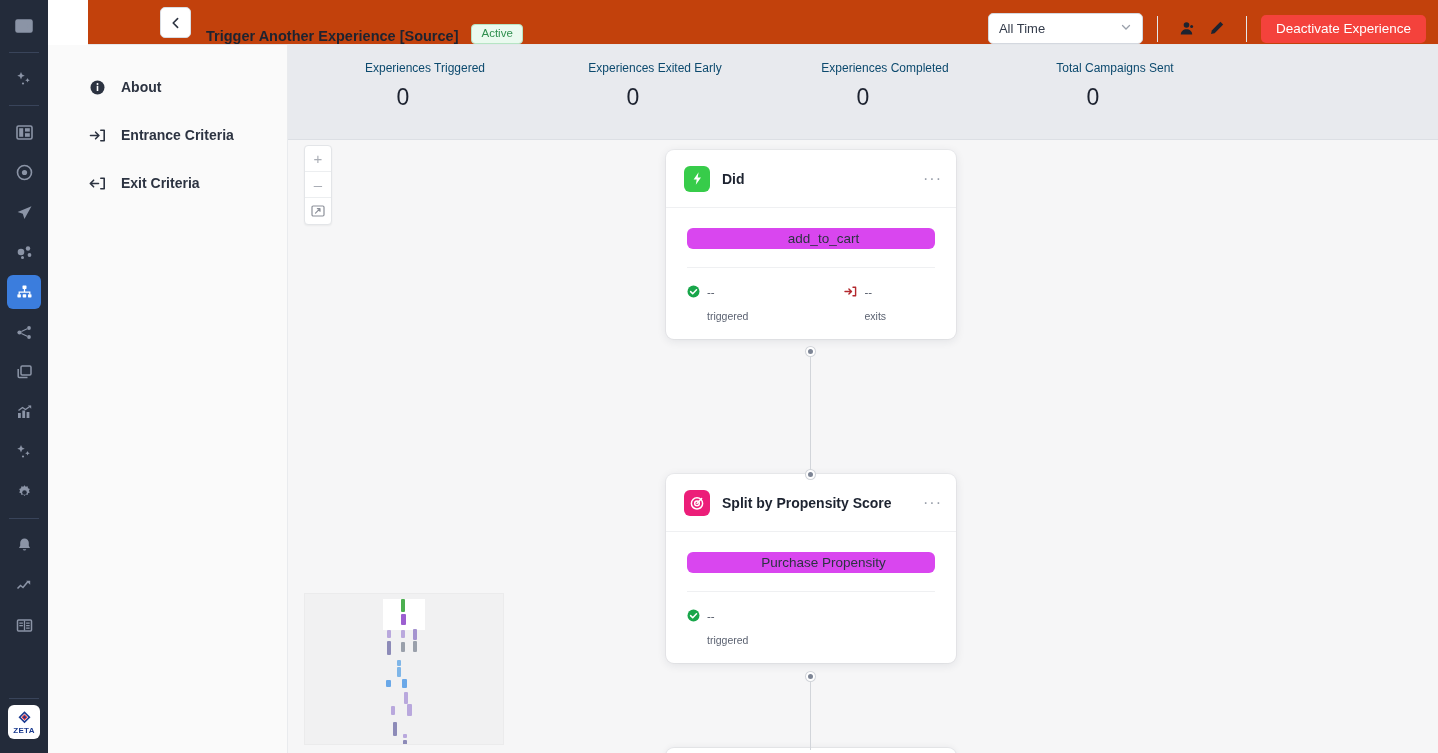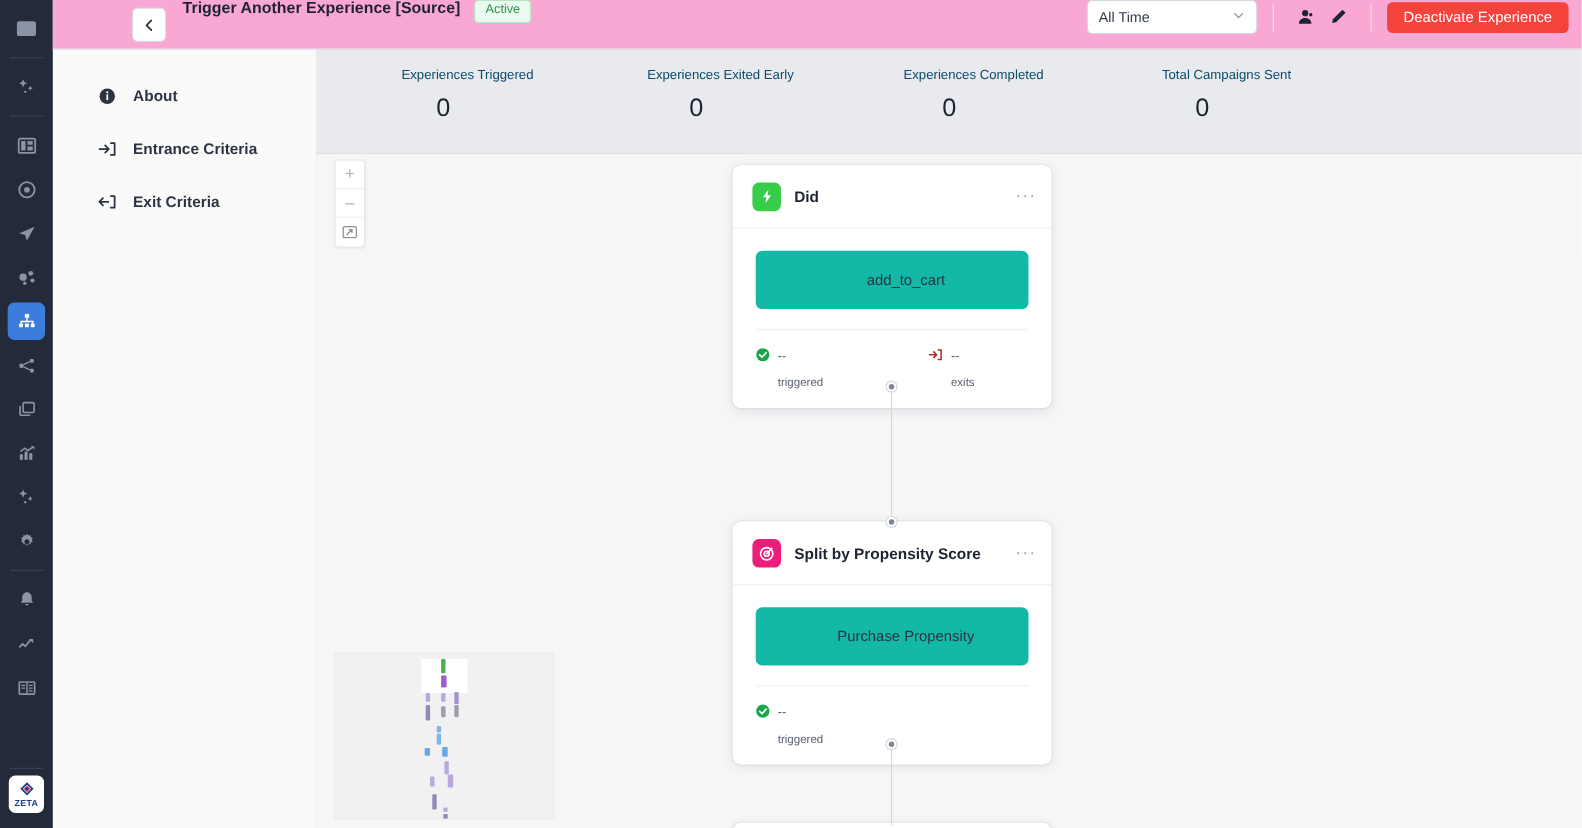--- a/index.html
+++ b/index.html
@@ -47,25 +47,26 @@
     font-size: 8px; font-weight: bold; color: #1a3a8f;
     letter-spacing: .3px; line-height: 9px; margin-top: 1px;
   }
 
   
   .main { flex: 1 1 auto; display: flex; flex-direction: column; min-width: 0; }
 
   
   .header {
     height: 45px; flex: 0 0 45px;
-    background: #f9a8d4;
+    background: #c2410c;
     border-bottom: 1px solid #e4e7eb;
-    display: flex; align-items: flex-start;
+    display: flex; align-items: flex-end;
     padding: 0 12px 0 72px;
     position: relative;
+    margin-left: 40px;
   }
   .back-btn {
     position: absolute; left: 72px; top: 7px;
     width: 31px; height: 31px;
     border: 1px solid #d9dde3; border-radius: 5px;
     background: #fff;
     display: flex; align-items: center; justify-content: center;
     cursor: pointer;
   }
   .page-title {
@@ -204,22 +205,22 @@
   }
   .node-ico.green { background: #37cc4a; }
   .node-ico.pink  { background: #ec1e79; }
   .node-title { font-size: 14px; font-weight: bold; color: #1d2330; }
   .node-more {
     margin-left: auto; color: #9aa0ab; font-size: 16px;
     letter-spacing: 1px; cursor: pointer; line-height: 10px;
   }
   .node-body { padding: 20px 21px 0; }
   .node-pill {
-    background: #14b8a6; border-radius: 6px;
-    height: 53px; display: flex; align-items: center; justify-content: center;
+    background: #d946ef; border-radius: 6px;
+    height: 21px; display: flex; align-items: center; justify-content: center;
     font-size: 13.5px; color: #2c3341; padding-left: 25px;
   }
   .node-stats {
     display: flex; margin-top: 18px;
     border-top: 1px solid #eff0f2;
     padding: 14px 0 17px;
   }
   .stat { display: flex; align-items: flex-start; }
   .stat.exits { margin-left: 96px; }
   .stat-ico { width: 13px; height: 13px; margin-right: 7px; margin-top: 2px; flex: 0 0 13px; }

